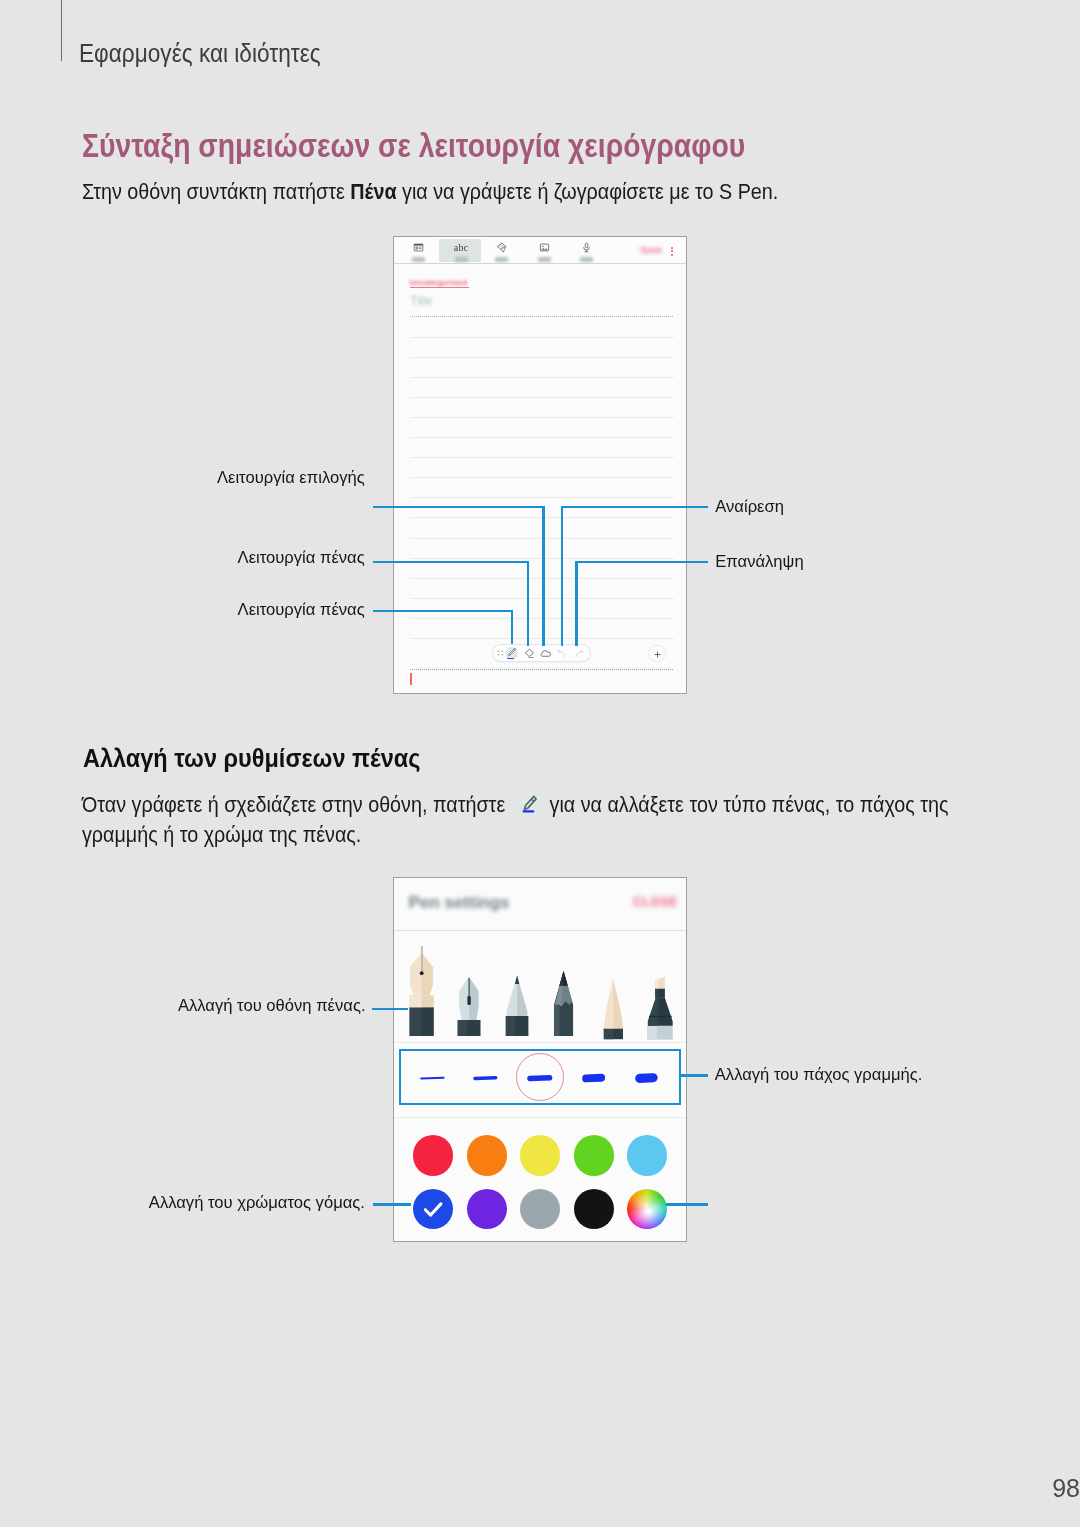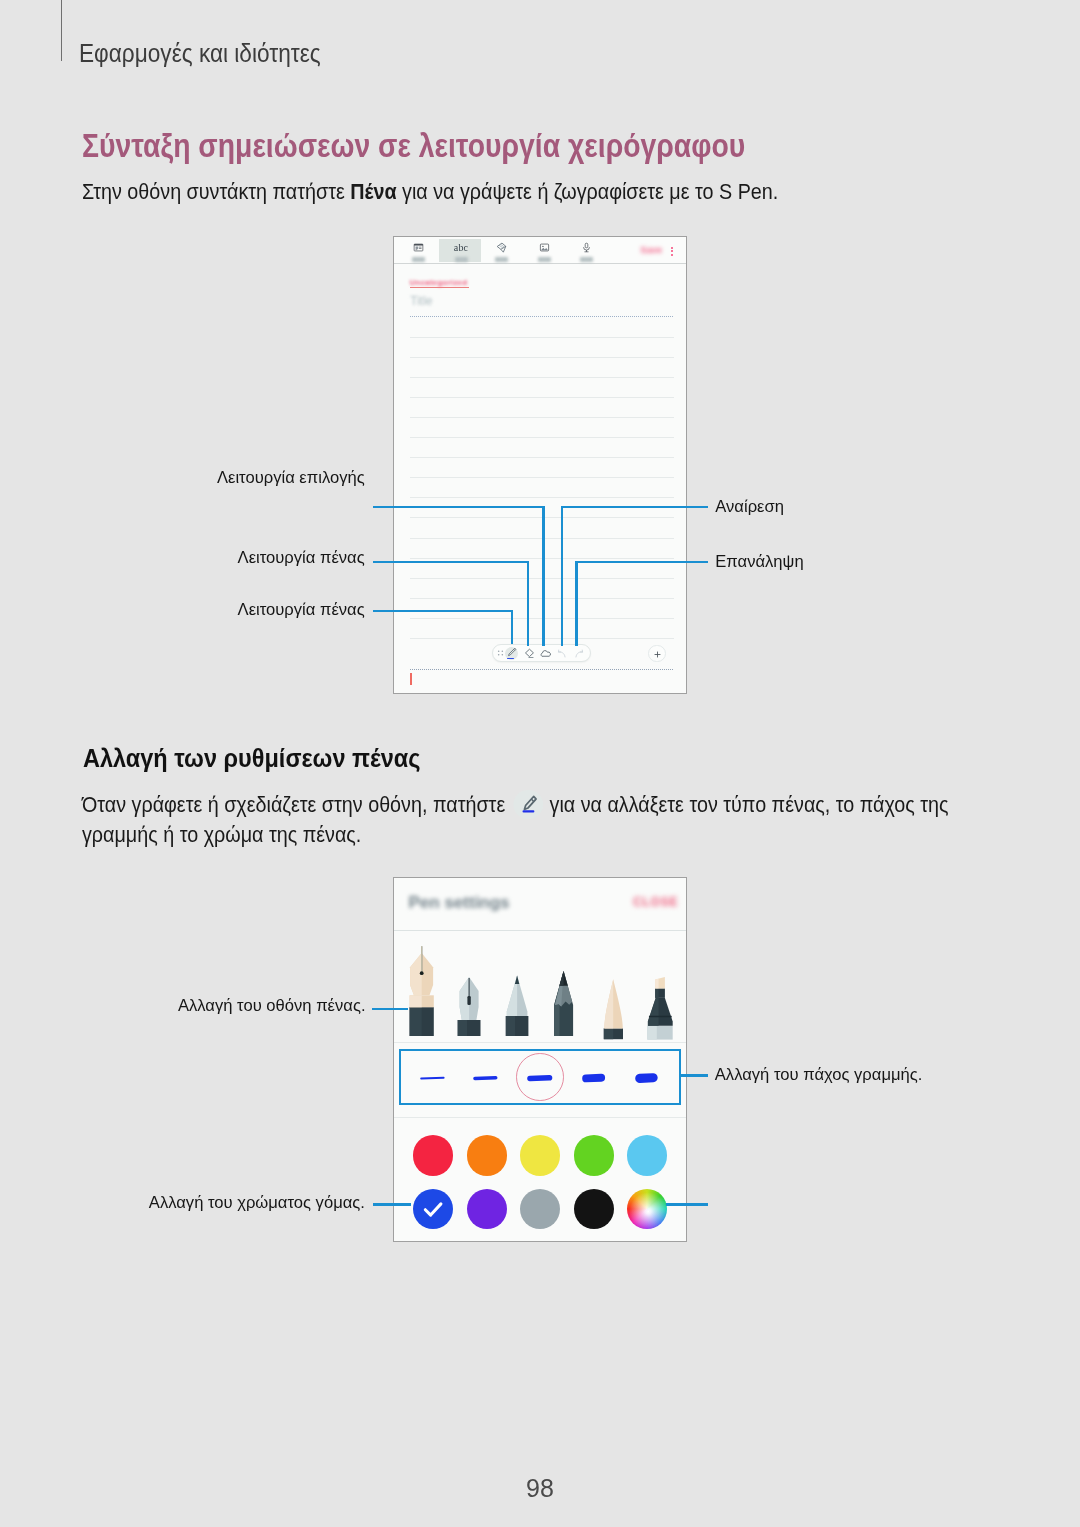--- a/index.html
+++ b/index.html
@@ -29,21 +29,21 @@
       color:#111;line-height:26.5px;white-space:nowrap;
       transform:scaleX(.887);transform-origin:left top;}
 
   .p2{position:absolute;left:81.8px;top:790px;width:968px;font-size:22px;color:#1a1a1a;
       line-height:30px;transform:scaleX(.897);transform-origin:left top;}
   .ipen{display:inline-block;width:32.7px;height:28.6px;border-radius:50%;background:#e2e8e7;
       vertical-align:-6.2px;margin:0 1.5px 0 3px;position:relative;}
   .ipen svg{width:29px;height:29px;display:block;margin:0 auto;}
 
   
-  .pageno{position:absolute;left:0;top:1476px;width:1080px;text-align:center;
+  .pageno{position:absolute;left:0;top:1476px;width:1080px;text-align:right;
       font-size:25px;line-height:25px;color:#4a4a4a;}
 
   
   .lbl{position:absolute;font-size:16.6px;color:#161616;line-height:20.7px;white-space:nowrap;}
   .lbl.ral{text-align:right;}
   .lbl.w{white-space:normal;}
 
   
   .ln{position:absolute;background:#1a8fd1;}
 

